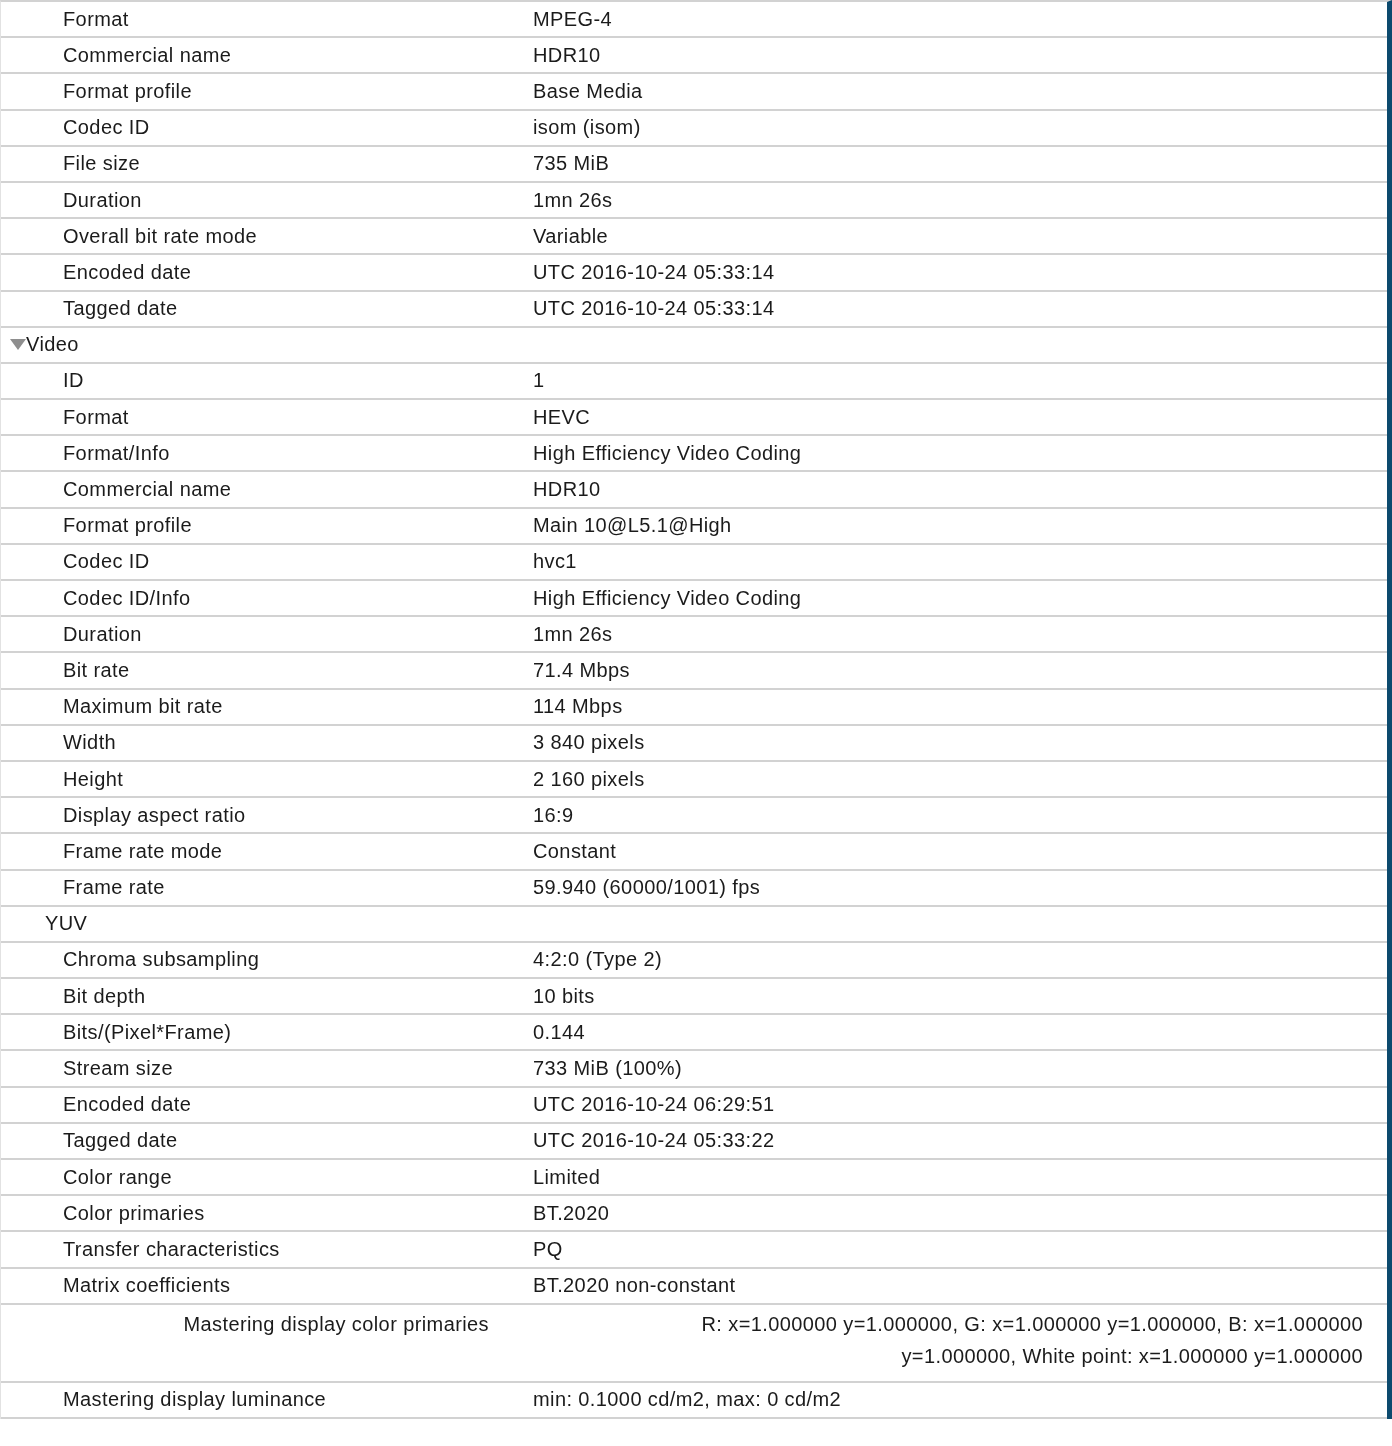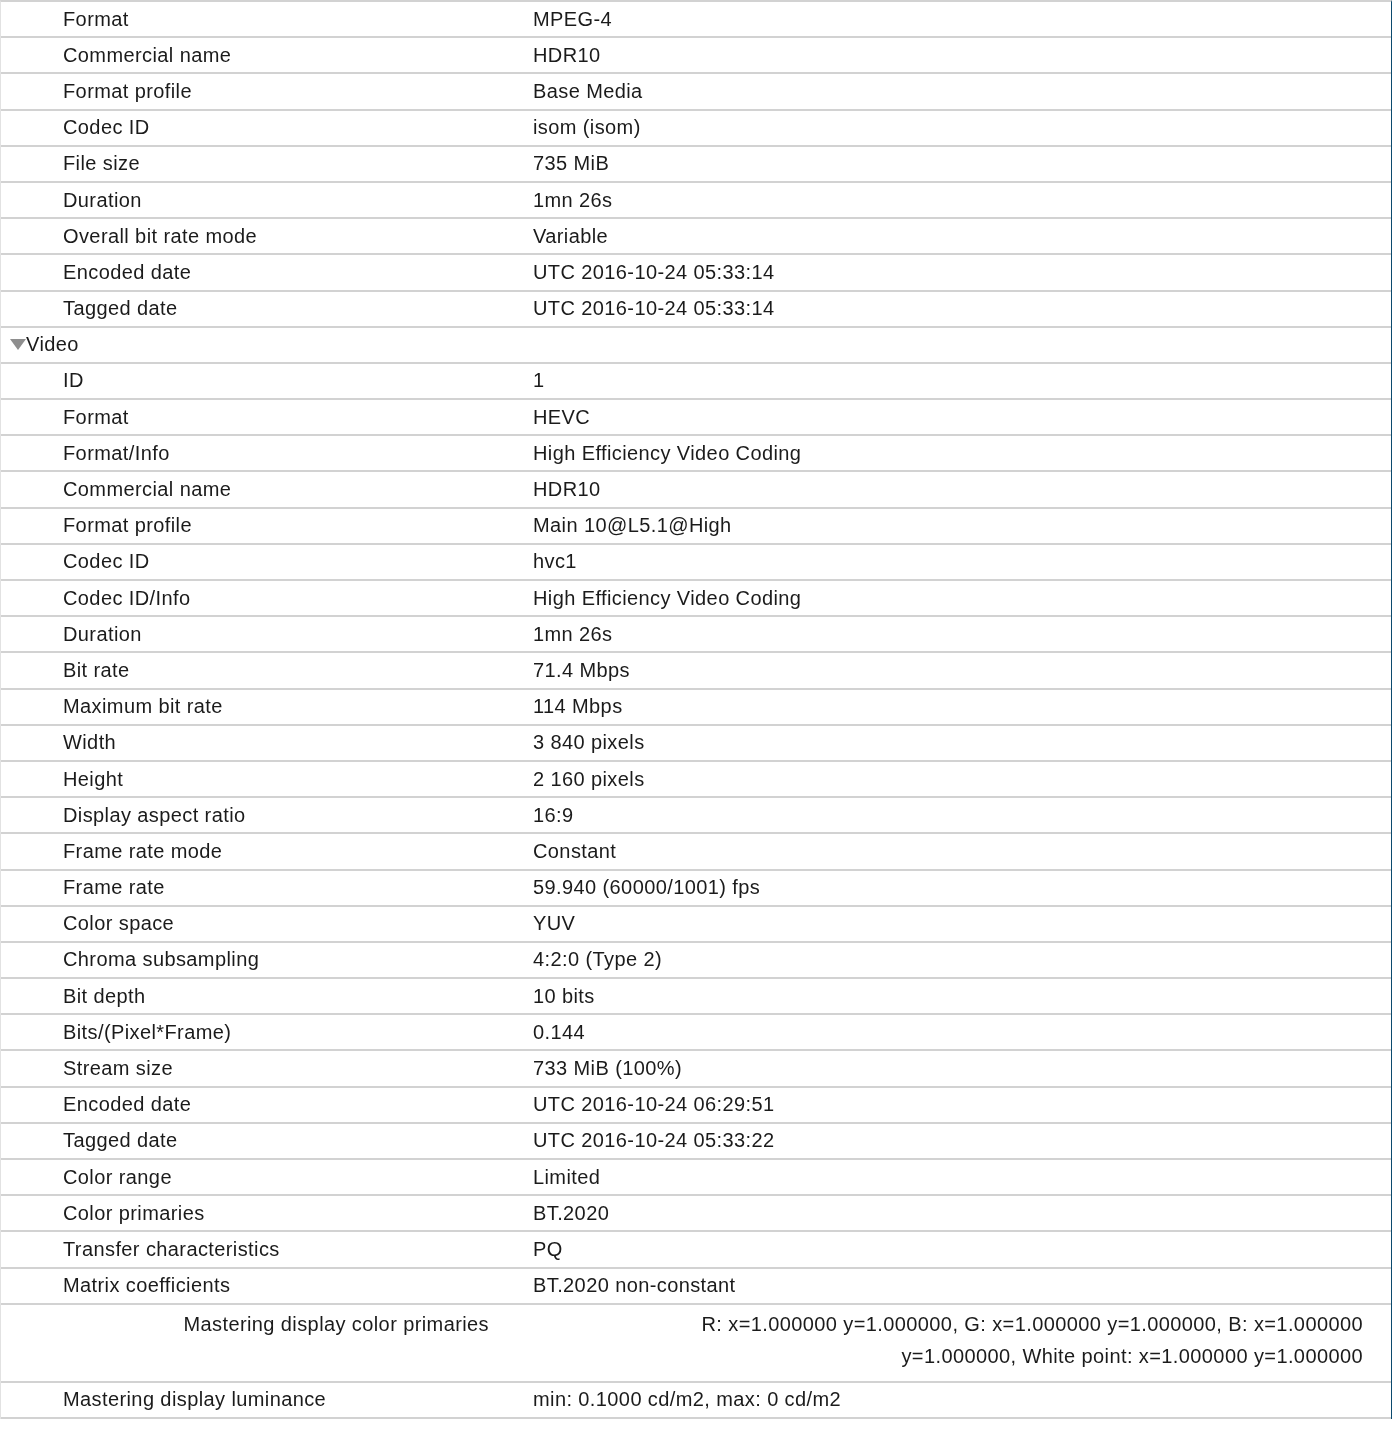--- a/index.html
+++ b/index.html
@@ -12,21 +12,21 @@
     font-size: 20px;
     letter-spacing: 0.4px;
     color: #1b1b1b;
     -webkit-font-smoothing: antialiased;
   }
   .media-table {
     width: 1392px;
     box-sizing: border-box;
     border-top: 2px solid #d2d2d2;
     border-left: 1px solid #e2e2e2;
-    border-right: 1px solid #0c4a6e;
+    border-right: 5px solid #0c4a6e;
     background: #ffffff;
   }
   .row {
     display: flex;
     align-items: center;
     height: 36.2px;
     box-sizing: border-box;
     border-bottom: 2px solid #d2d2d2;
     background: #ffffff;
   }
@@ -166,21 +166,20 @@
     </div>
     <div class="row">
       <span class="cell-label">Frame rate mode</span>
       <span class="cell-value">Constant</span>
     </div>
     <div class="row">
       <span class="cell-label">Frame rate</span>
       <span class="cell-value">59.940 (60000/1001) fps</span>
     </div>
     <div class="row">
-      <span class="cell-label">Color space</span>
       <span class="cell-value">YUV</span>
     </div>
     <div class="row">
       <span class="cell-label">Chroma subsampling</span>
       <span class="cell-value">4:2:0 (Type 2)</span>
     </div>
     <div class="row">
       <span class="cell-label">Bit depth</span>
       <span class="cell-value">10 bits</span>
     </div>

